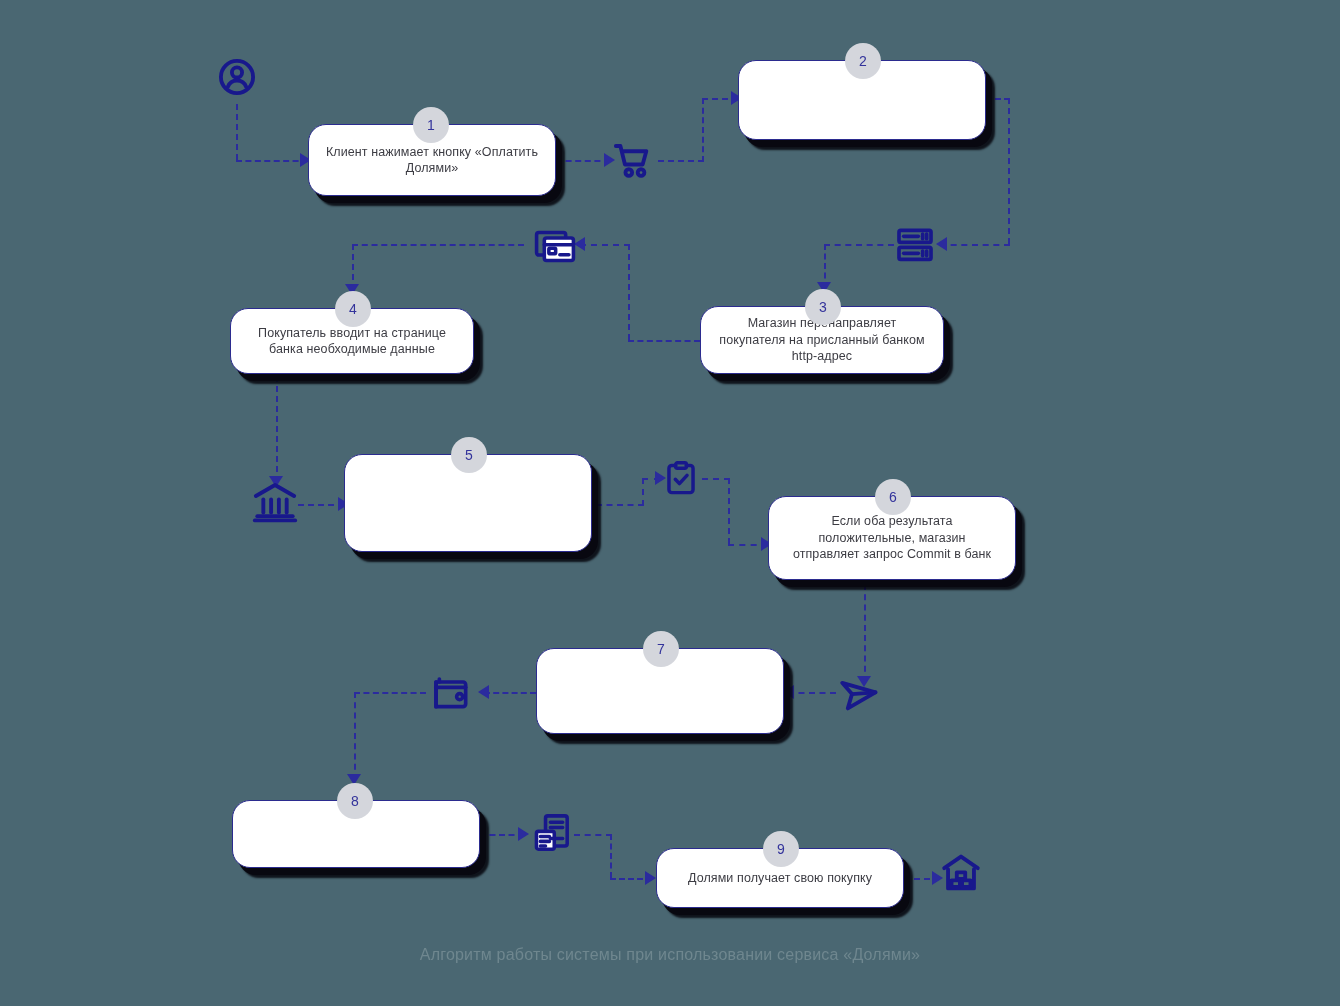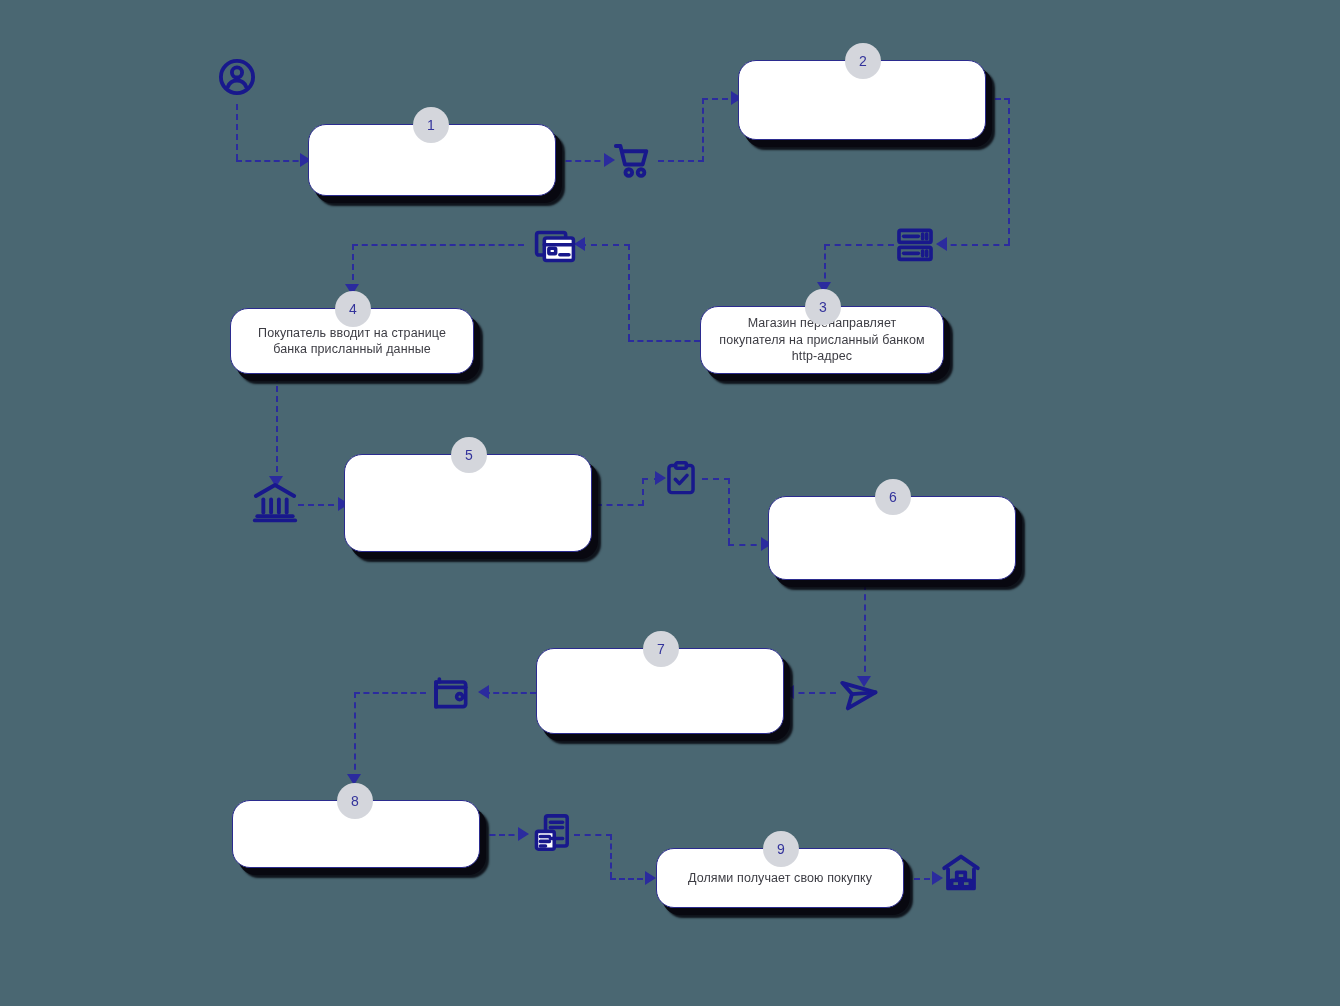--- a/index.html
+++ b/index.html
@@ -136,52 +136,54 @@
   <div class="seg h" style="left:610px;top:878px;width:42px;"></div>
   <div class="arw r" style="left:645px;top:871px;"></div>
 
   <div class="seg h" style="left:904px;top:878px;width:36px;"></div>
   <div class="arw r" style="left:932px;top:871px;"></div>
 
   <div class="node" style="left:308px;top:124px;width:248px;height:72px;">
     <div class="badge" style="left:104px;">
         <span>1</span>
       </div>
+    <div class="txt">Клиент нажимает кнопку «Оплатить Долями»</div>
   </div>
 
   <div class="node" style="left:738px;top:60px;width:248px;height:80px;">
     <div class="badge" style="left:106px;">
         <span>2</span>
       </div>
   </div>
 
   <div class="node" style="left:700px;top:306px;width:244px;height:68px;">
     <div class="badge" style="left:104px;">
         <span>3</span>
       </div>
     <div class="txt">Магазин перенаправляет покупателя на присланный банком http-адрес</div>
   </div>
 
   <div class="node" style="left:230px;top:308px;width:244px;height:66px;">
     <div class="badge" style="left:104px;">
         <span>4</span>
       </div>
-    <div class="txt">Покупатель вводит на странице банка присланный данные</div>
+    <div class="txt">Покупатель вводит на странице банка необходимые данные</div>
   </div>
 
   <div class="node" style="left:344px;top:454px;width:248px;height:98px;">
     <div class="badge" style="left:106px;">
         <span>5</span>
       </div>
   </div>
 
   <div class="node" style="left:768px;top:496px;width:248px;height:84px;">
     <div class="badge" style="left:106px;">
         <span>6</span>
       </div>
+    <div class="txt">Если оба результата положительные, магазин отправляет запрос Commit в банк</div>
   </div>
 
   <div class="node" style="left:536px;top:648px;width:248px;height:86px;">
     <div class="badge" style="left:106px;">
         <span>7</span>
       </div>
   </div>
 
   <div class="node" style="left:232px;top:800px;width:248px;height:68px;">
     <div class="badge" style="left:104px;">
@@ -284,13 +286,14 @@
   <div class="icon" style="left:940px;top:852px;">
     <svg width="42" height="42" viewBox="0 0 24 24">
       <path d="M2.4 9.2 12 2.6l9.6 6.6"></path>
       <path d="M4.6 9.8v11h14.8v-11"></path>
       <rect x="9.6" y="11.6" width="4.8" height="3.8"></rect>
       <rect x="6.6" y="16.2" width="4.8" height="3.8"></rect>
       <rect x="12.6" y="16.2" width="4.8" height="3.8"></rect>
     </svg>
   </div>
 
+  <div id="caption">Алгоритм работы системы при использовании сервиса «Долями»</div>
 </div>
 
 </body></html>

